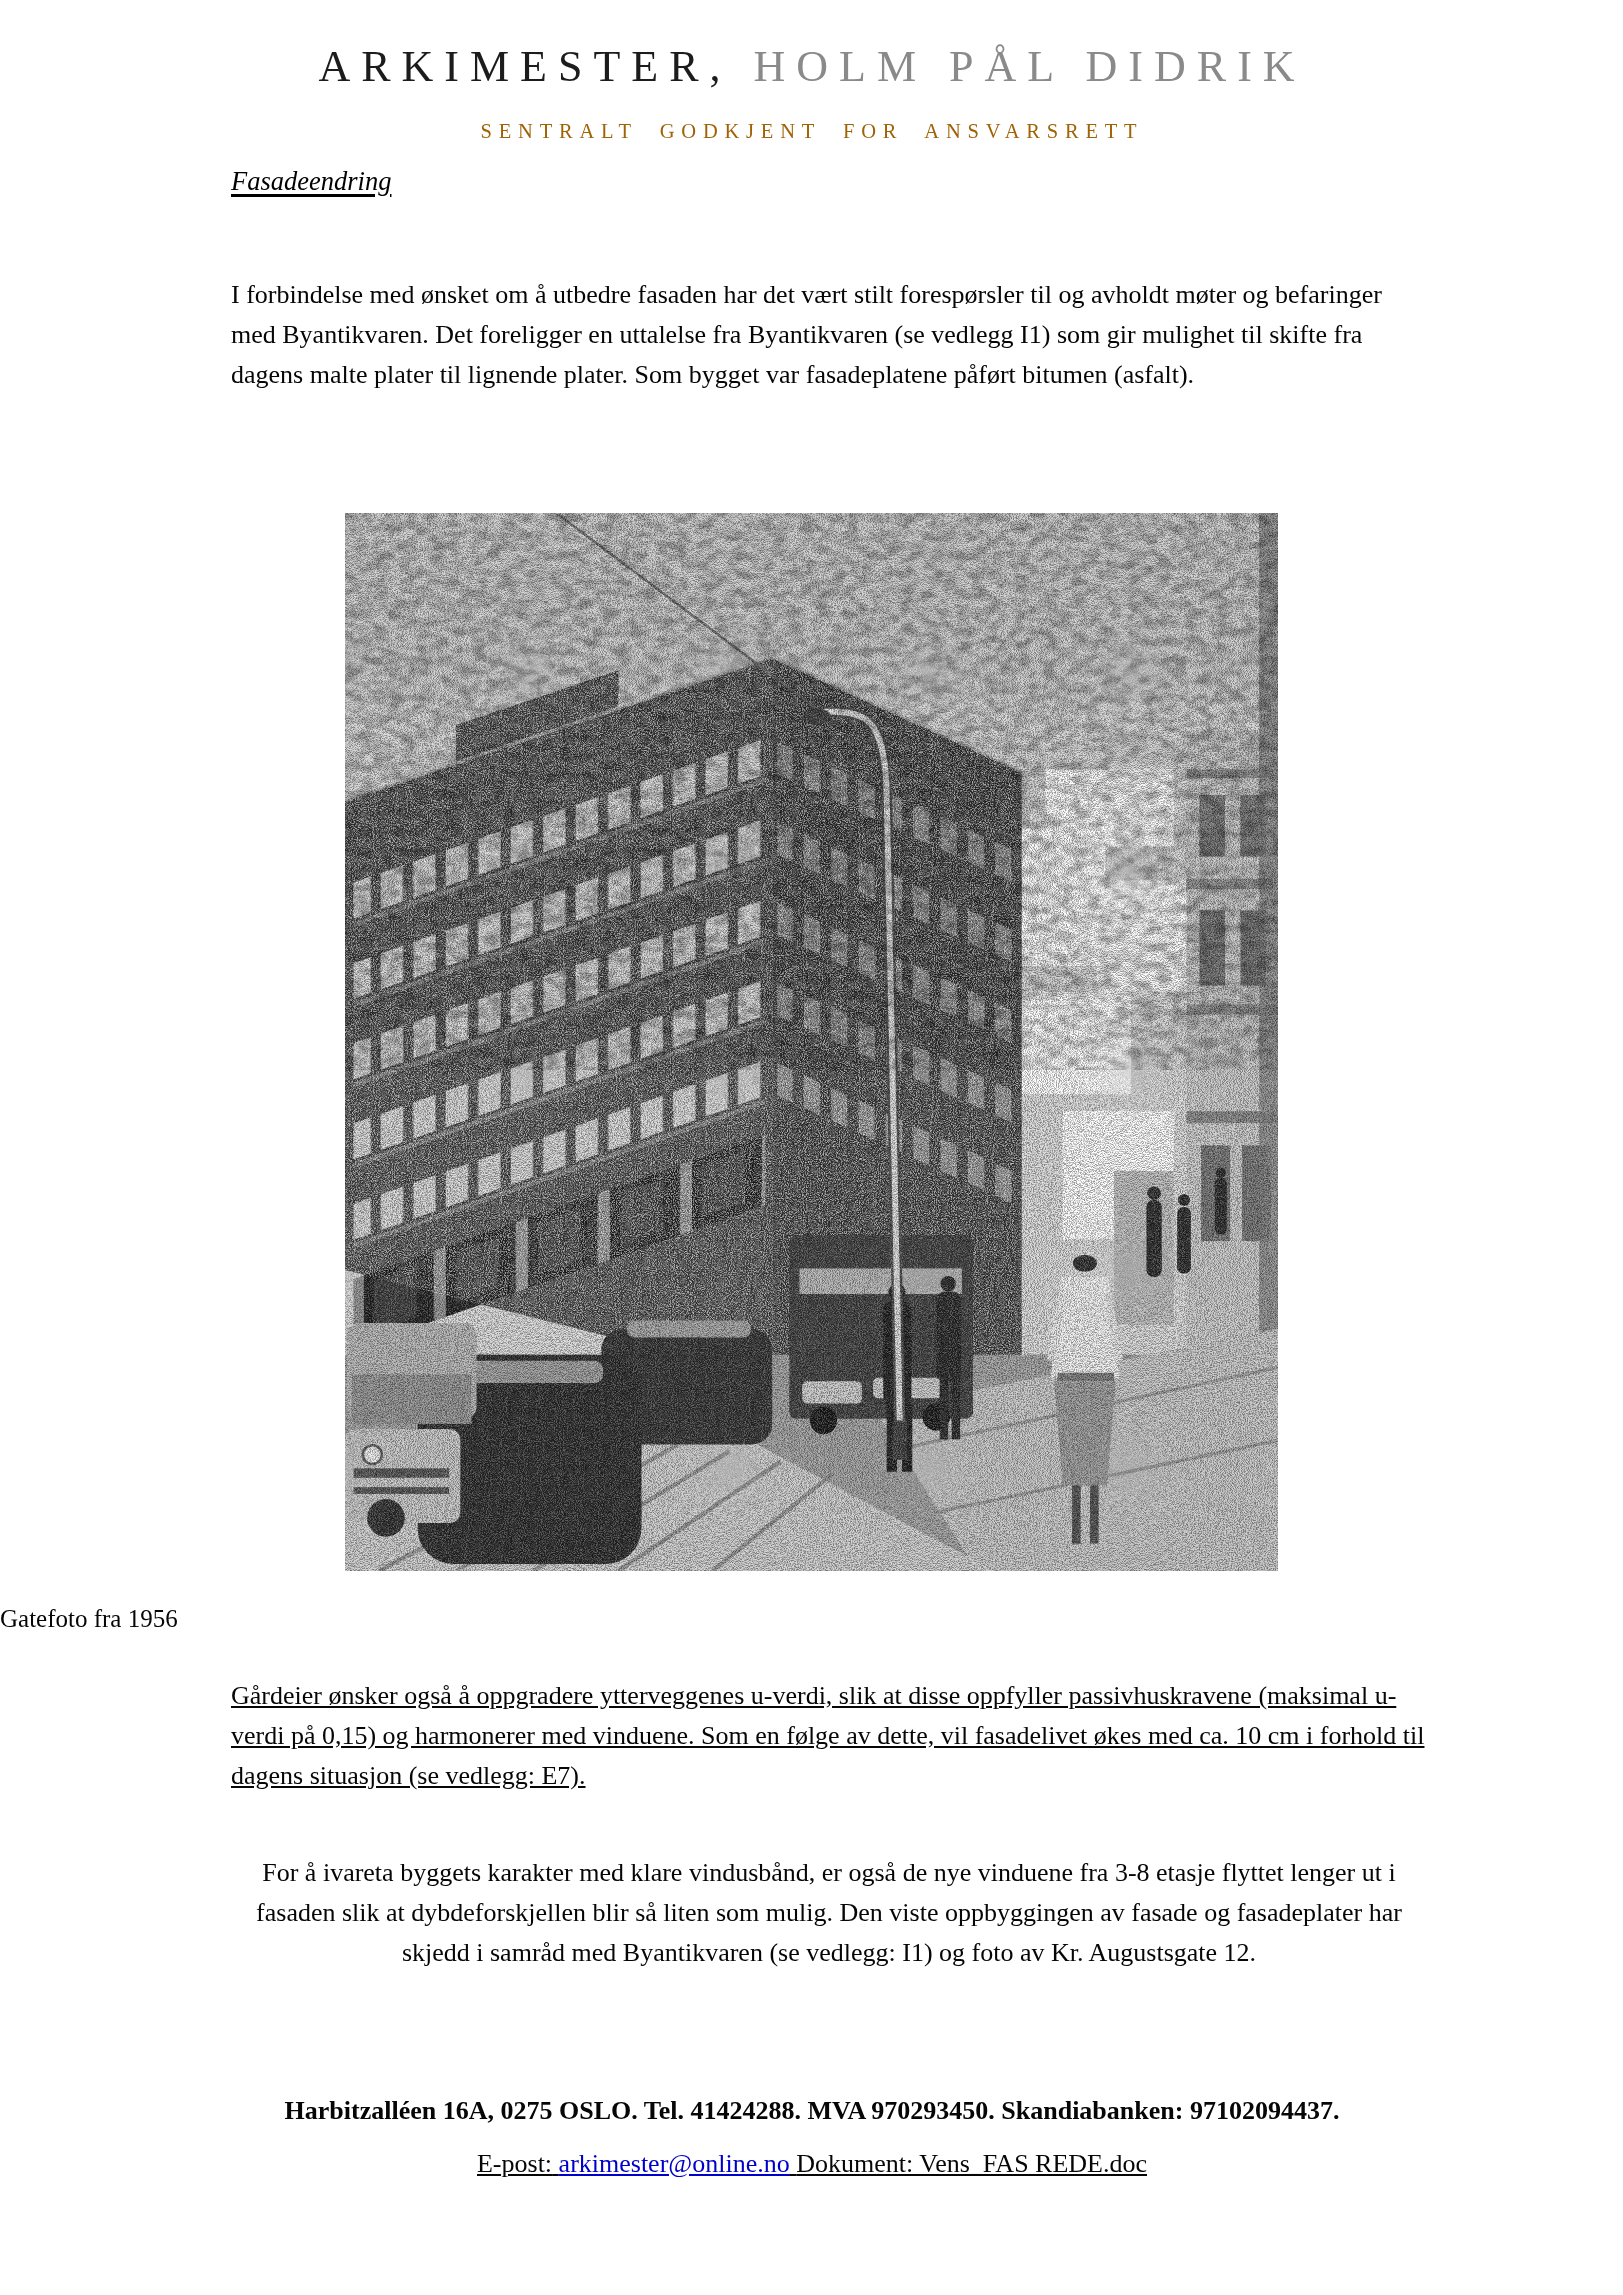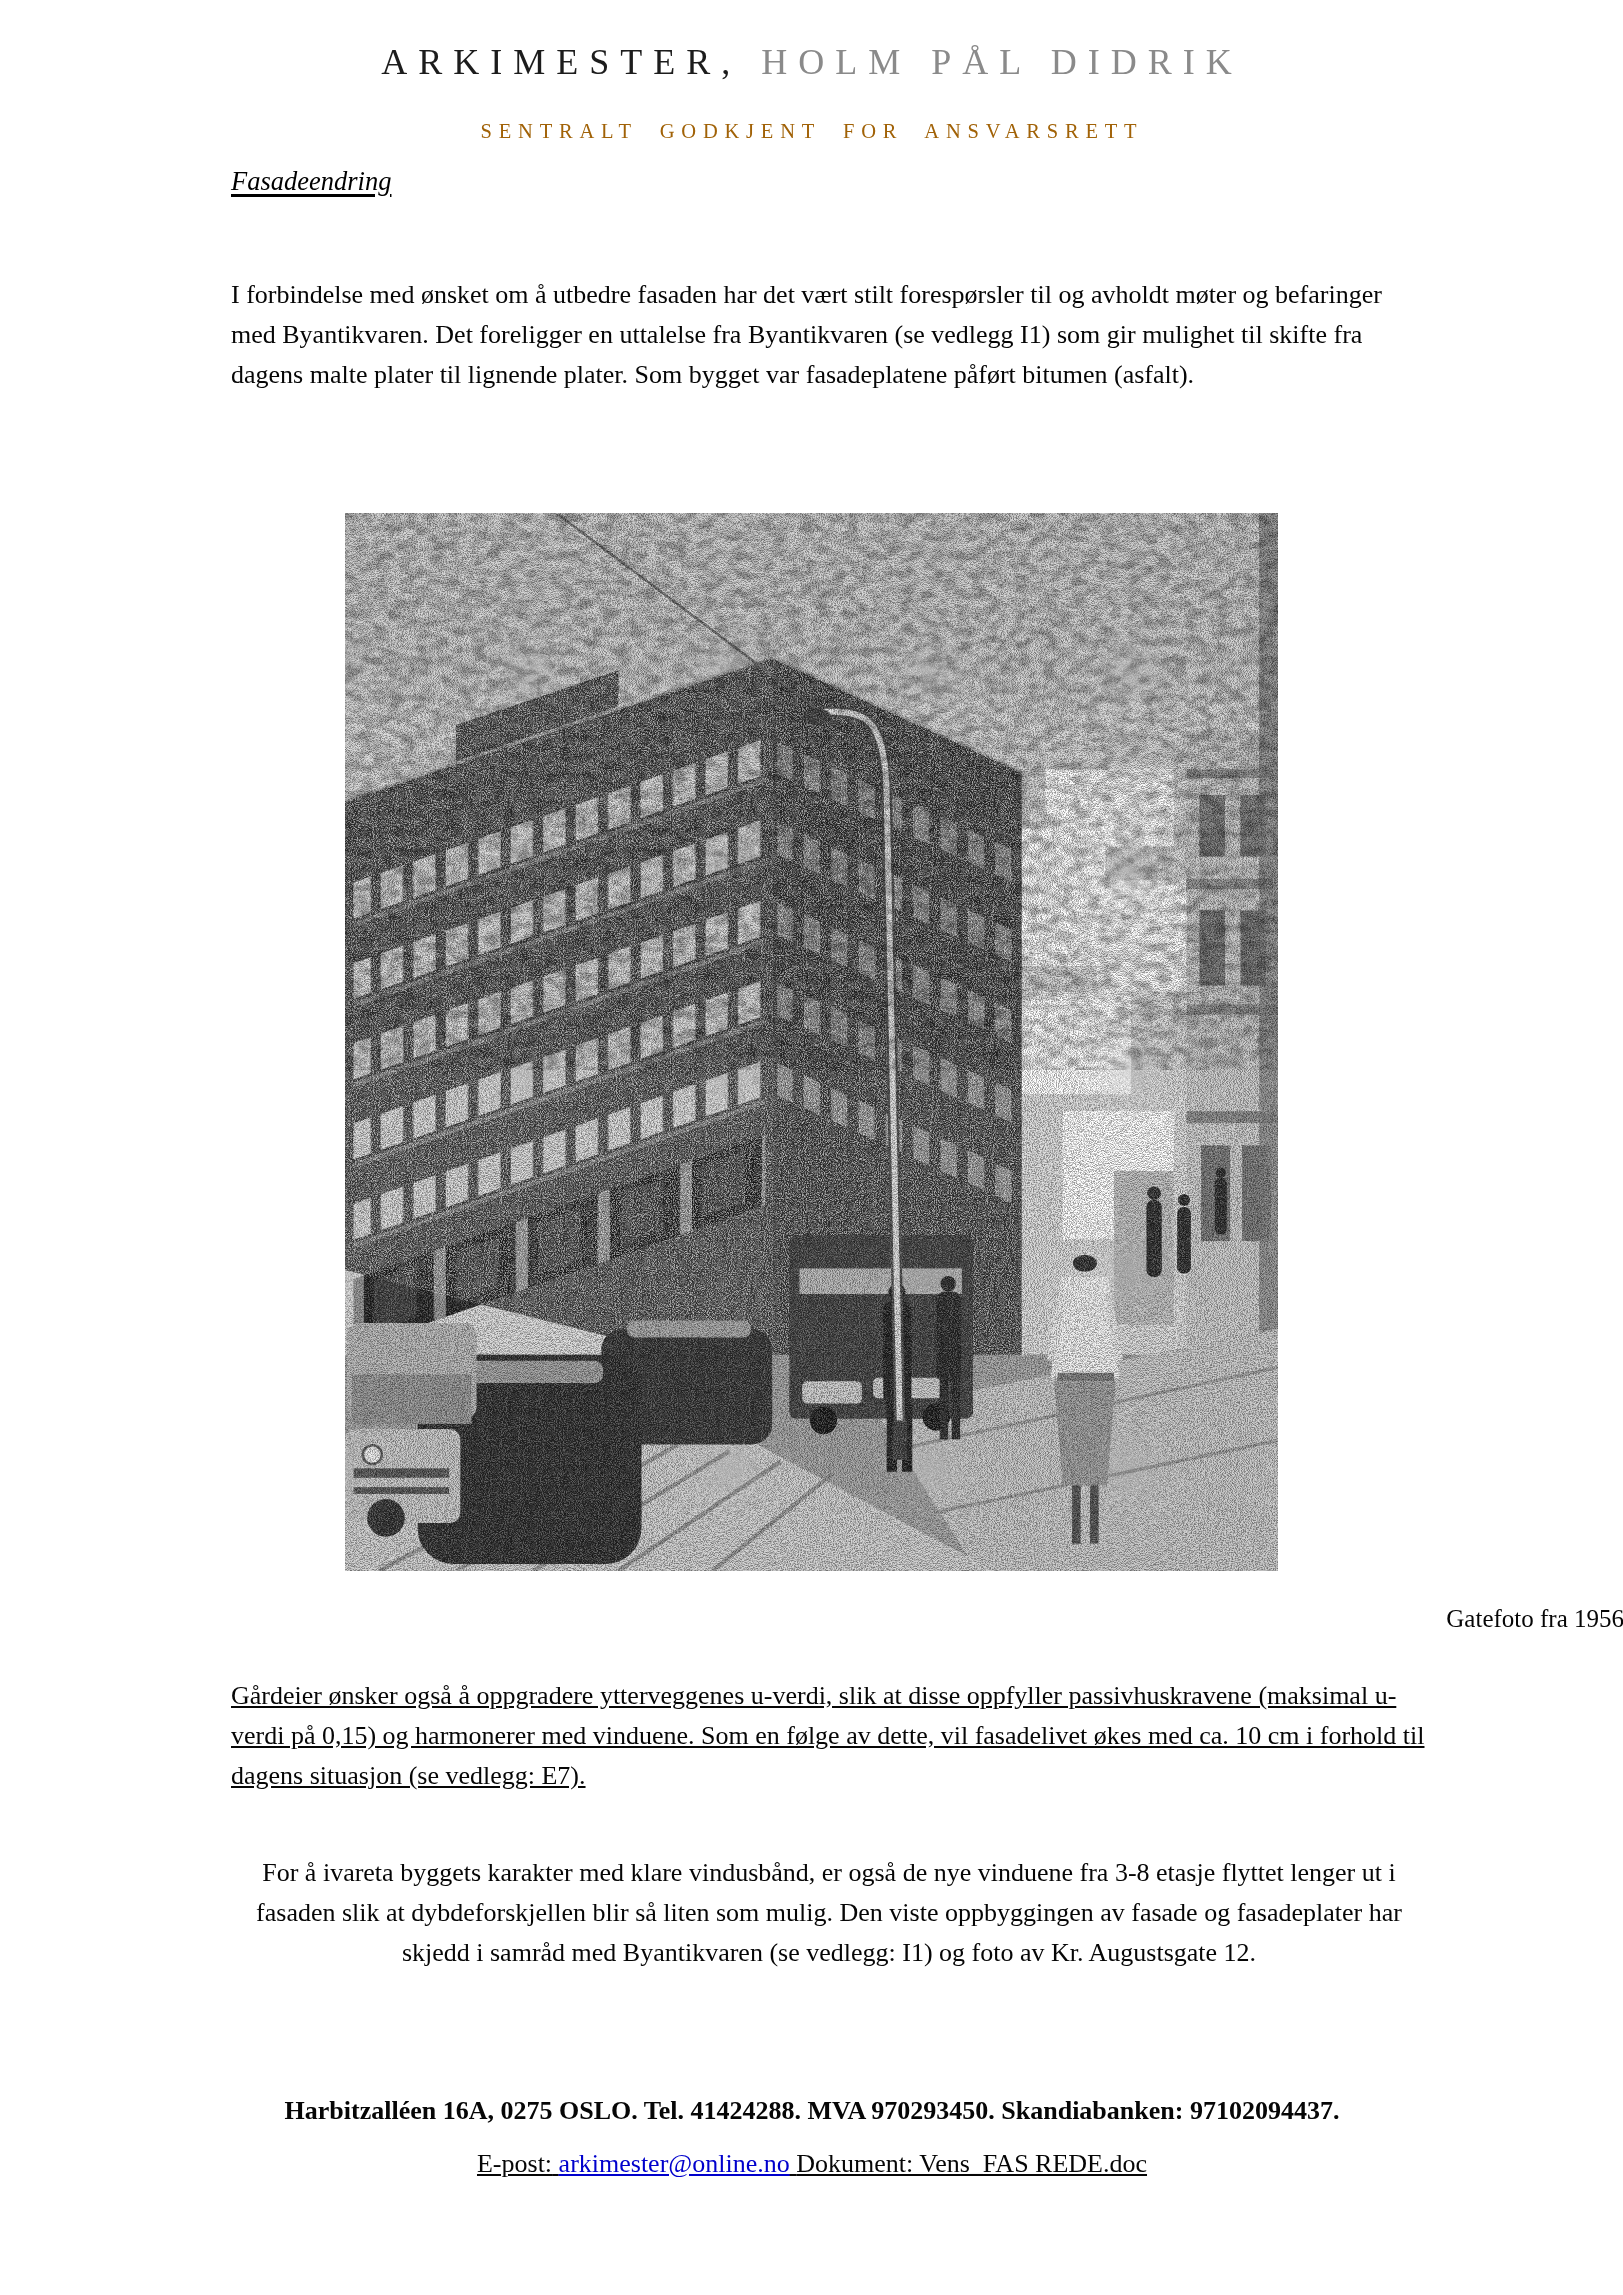--- a/index.html
+++ b/index.html
@@ -2,21 +2,21 @@
 <html style="font-size:13.7px"><head>
 <meta charset="utf-8">
 <style>
   * { margin:0; padding:0; box-sizing:border-box; }
   html,body { background:#ffffff; }
   body { font-family:"Liberation Serif","DejaVu Serif",serif; color:#0a0a0a; }
   .page { position:relative; width:1624px; height:2295px; background:#ffffff; overflow:hidden; }
 
   .letterhead-title {
     position:absolute; top:41px; left:0; width:100%;
-    text-align:center; font-size:36px; letter-spacing:11px;
+    text-align:center; font-size:44px; letter-spacing:11px;
     white-space:nowrap;
   }
   .letterhead-title .t-primary { color:#1c1c1c; }
   .letterhead-title .t-secondary { color:#8a8a8a; }
 
   .letterhead-subtitle {
     position:absolute; top:120px; left:0; width:100%;
     text-align:center; font-size:20.5px; letter-spacing:6.8px; word-spacing:10.3px;
     color:#a16207; white-space:nowrap;
   }
@@ -38,21 +38,21 @@
   .par-3 { top:1853px;text-align:center; }
 
   .photo {
     position:absolute; left:345px; top:513px; width:933px; height:1058px;
     background:#dadada;
   }
   .photo svg { display:block; }
 
   .photo-caption {
     position:absolute; top:1605px; left:0; width:100%;
-    text-align:right; font-size:25px; color:#060606;padding-left:24px;
+    text-align:left; font-size:25px; color:#060606;
   }
 
   .footer-line { position:absolute; left:0; width:100%; text-align:center; font-size:26px; color:#060606; }
   .footer-1 { top:2096px;font-weight:bold; }
   .footer-2 { top:2149px;text-decoration:underline; }
   .email-link { color:#0000cc; text-decoration:underline; }
 </style>
 </head>
 <body>
 

